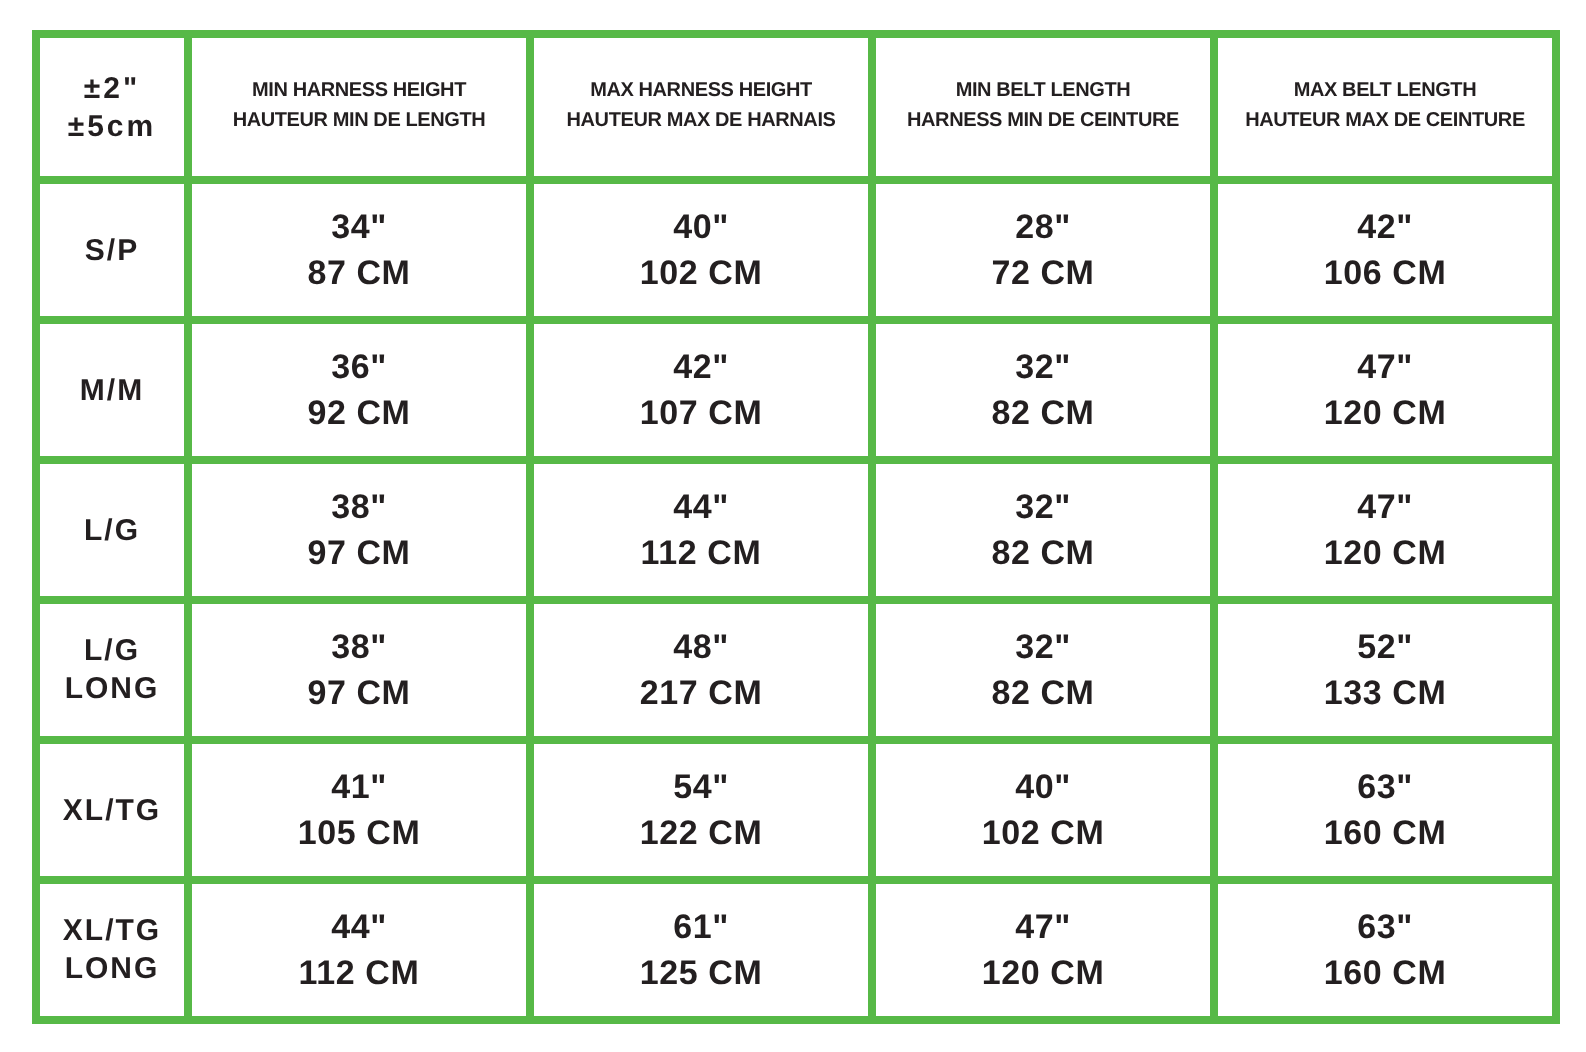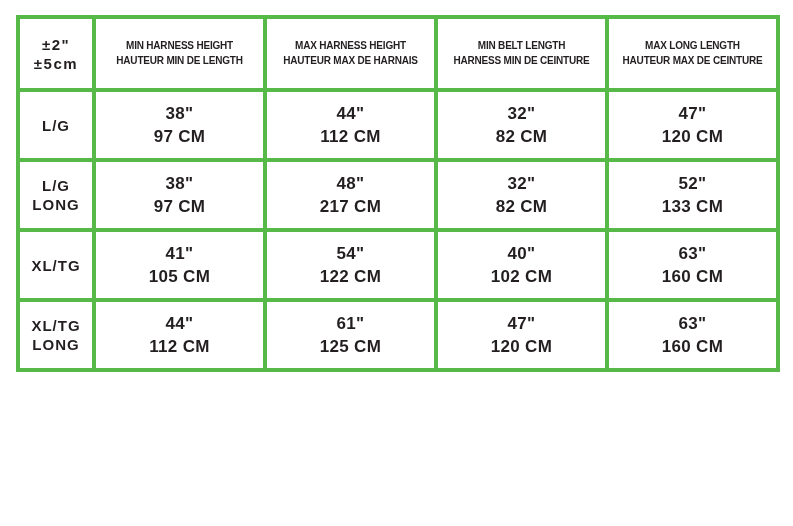--- a/index.html
+++ b/index.html
@@ -85,26 +85,70 @@
       </th>
       <th>
         <div class="hdr-line">MAX HARNESS HEIGHT</div>
         <div class="hdr-line">HAUTEUR MAX DE HARNAIS</div>
       </th>
       <th>
         <div class="hdr-line">MIN BELT LENGTH</div>
         <div class="hdr-line">HARNESS MIN DE CEINTURE</div>
       </th>
       <th>
-        <div class="hdr-line">MAX LONG LENGTH</div>
+        <div class="hdr-line">MAX BELT LENGTH</div>
         <div class="hdr-line">HAUTEUR MAX DE CEINTURE</div>
       </th>
     </tr>
   </thead>
   <tbody>
+    <tr>
+      <th>
+        <div class="size-line">S/P</div>
+        <div class="size-line"></div>
+      </th>
+      <td>
+        <div class="val-line">34"</div>
+        <div class="val-line">87 CM</div>
+      </td>
+      <td>
+        <div class="val-line">40"</div>
+        <div class="val-line">102 CM</div>
+      </td>
+      <td>
+        <div class="val-line">28"</div>
+        <div class="val-line">72 CM</div>
+      </td>
+      <td>
+        <div class="val-line">42"</div>
+        <div class="val-line">106 CM</div>
+      </td>
+    </tr>
+    <tr>
+      <th>
+        <div class="size-line">M/M</div>
+        <div class="size-line"></div>
+      </th>
+      <td>
+        <div class="val-line">36"</div>
+        <div class="val-line">92 CM</div>
+      </td>
+      <td>
+        <div class="val-line">42"</div>
+        <div class="val-line">107 CM</div>
+      </td>
+      <td>
+        <div class="val-line">32"</div>
+        <div class="val-line">82 CM</div>
+      </td>
+      <td>
+        <div class="val-line">47"</div>
+        <div class="val-line">120 CM</div>
+      </td>
+    </tr>
     <tr>
       <th>
         <div class="size-line">L/G</div>
         <div class="size-line"></div>
       </th>
       <td>
         <div class="val-line">38"</div>
         <div class="val-line">97 CM</div>
       </td>
       <td>

